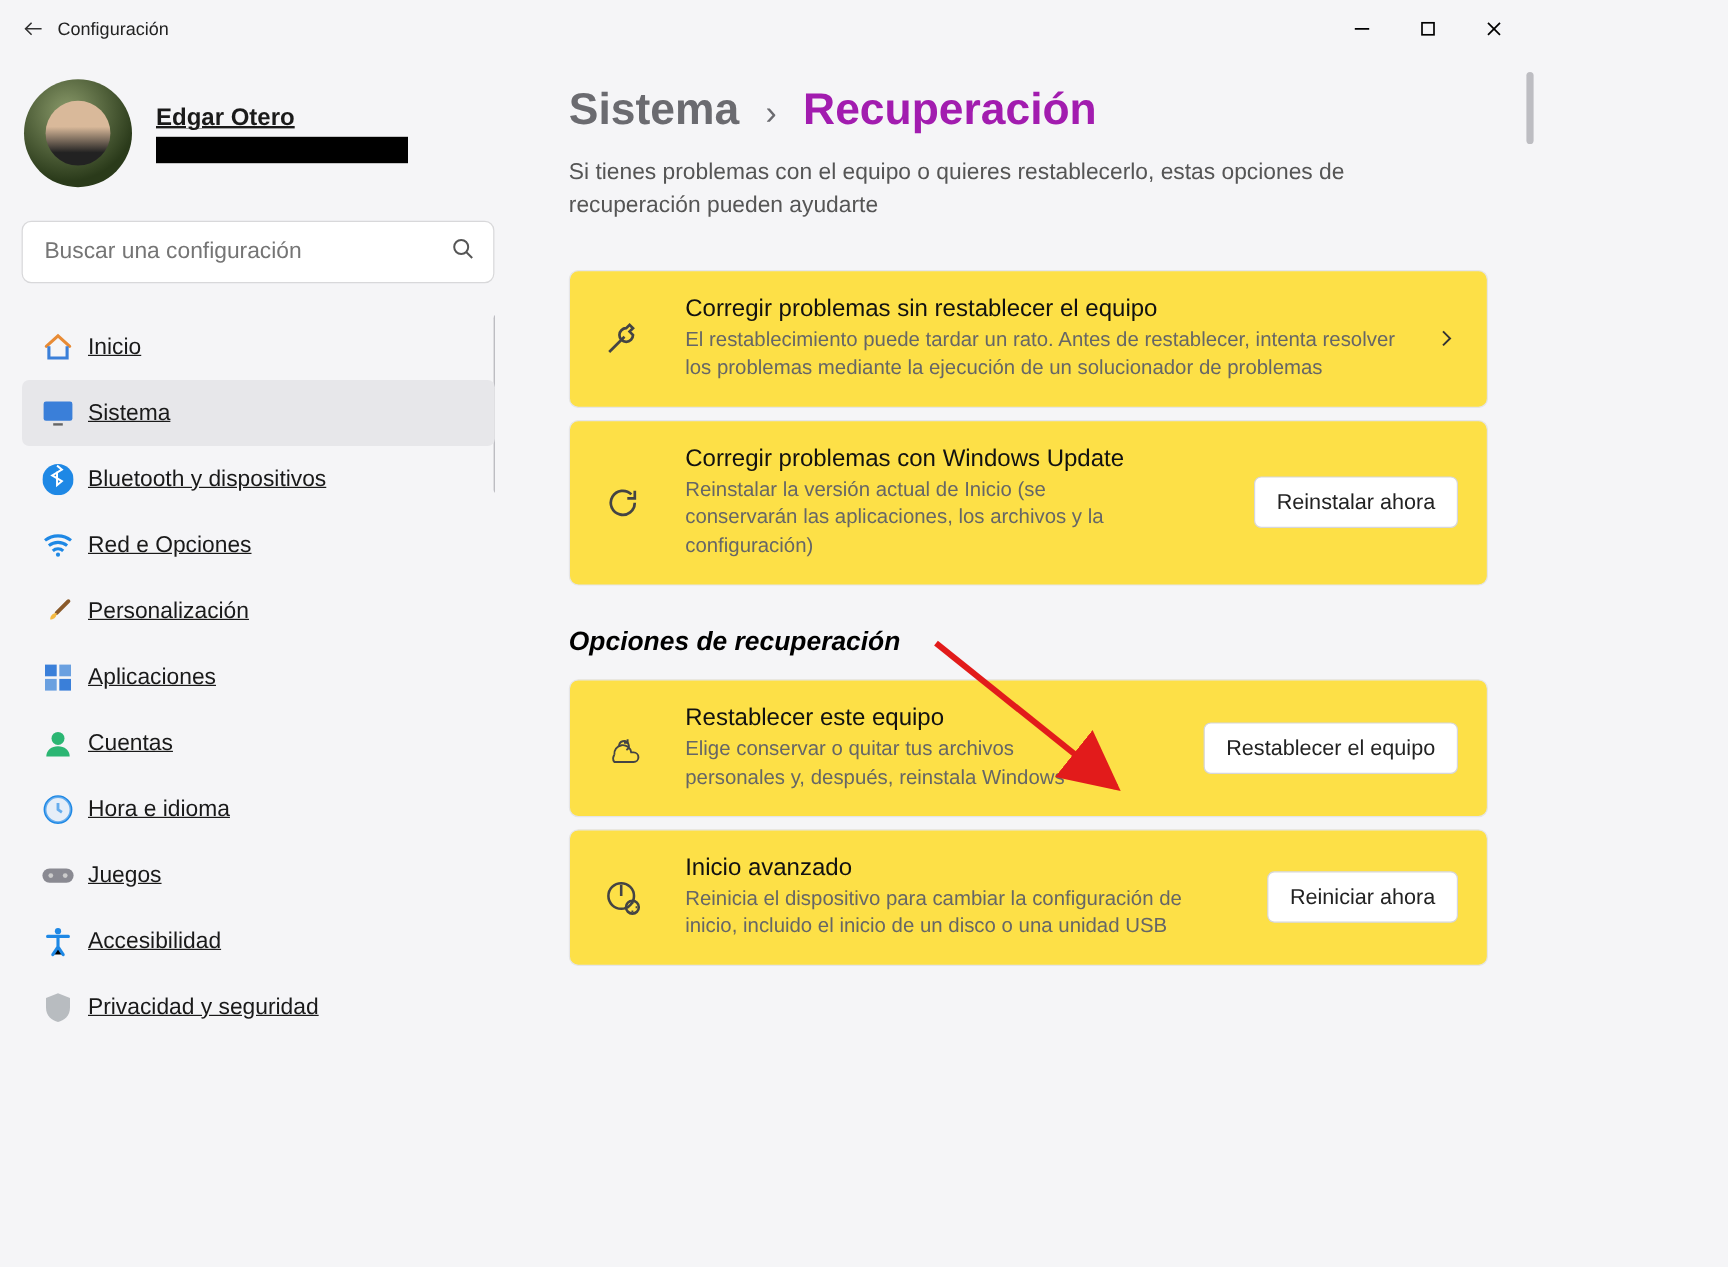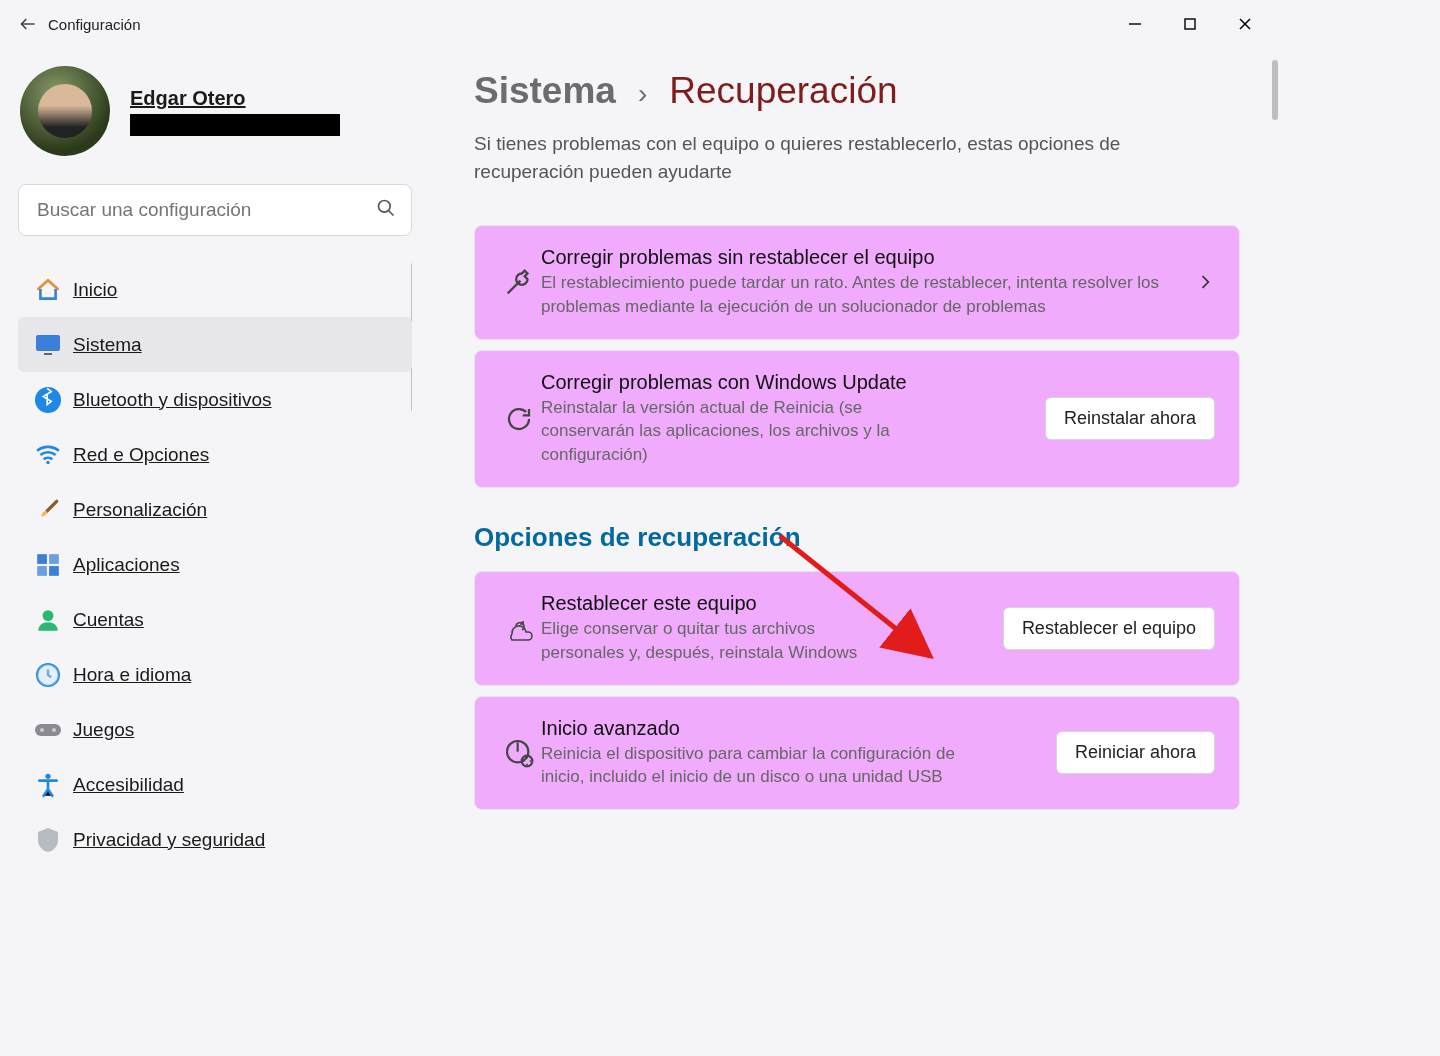--- a/index.html
+++ b/index.html
@@ -32,33 +32,33 @@
   .nav-item.active { background: #e7e7ea; }
   .nav-item.active::before { content:""; position:absolute; left:-4px; top:16px; bottom:16px; width:4px; background:#8a00d4; border-radius:3px; }
   .nav-icon { width: 28px; height: 28px; display: flex; align-items: center; justify-content: center; }
   .nav-scrollbar { position:absolute; right:-6px; top:0; width:7px; height:150px; background:#bdbdc2; border-radius:4px; }
 
   
   .main { flex: 1; padding: 12px 40px 0 44px; overflow-y: auto; position: relative; }
   .crumb { display: flex; align-items: baseline; gap: 22px; margin-top: 10px; margin-bottom: 18px; }
   .crumb-parent { font-size: 37px; font-weight: 600; color: #6b6b70; }
   .crumb-sep { font-size: 28px; color: #6b6b70; }
-  .crumb-current { font-size: 37px; font-weight: 400; color: #7f1d1d; }
+  .crumb-current { font-size: 37px; font-weight: 700; color: #a21caf; }
   .page-desc { font-size: 19px; color: #555; line-height: 1.45; max-width: 700px; margin-bottom: 40px; }
 
-  .card { background: #f0abfc; border: 1px solid #e5e5e8; border-radius: 8px; padding: 20px 24px 20px 22px; display: flex; align-items: center; margin-bottom: 10px; }
+  .card { background: #fde047; border: 1px solid #e5e5e8; border-radius: 8px; padding: 20px 24px 20px 22px; display: flex; align-items: center; gap: 30px; margin-bottom: 10px; }
   .card-icon { width: 44px; display:flex; align-items:center; justify-content:center; color:#444; }
   .card-body { flex: 1; }
   .card-title { font-size: 20px; color: #111; margin-bottom: 2px; }
   .card-desc { font-size: 17px; color: #666; line-height: 1.4; }
   .card-action { display: flex; align-items: center; justify-content: center; }
   .chev { color:#444; }
   .btn { background:#fff; border:1px solid #d6d6da; border-radius:6px; padding: 10px 18px; font-size:18px; cursor:pointer; color:#222; }
 
-  .section-title { font-size: 26px; font-weight: 600; margin: 34px 0 18px; color:#0369a1; }
+  .section-title { font-size: 22px; font-weight: 600; margin: 34px 0 18px; color:#000000;font-style:italic; }
 
   .main-scroll { position:absolute; right:2px; top:12px; width:6px; height:60px; background:#bdbdc2; border-radius:4px; }
 
   .arrow { position:absolute; pointer-events:none; }
 </style>
 </head>
 <body>
 
 <div class="titlebar">
   <div class="back-btn">
@@ -260,21 +260,21 @@
 
     <div class="card">
       <div class="card-icon">
         <svg width="30" height="30" viewBox="0 0 24 24" fill="none" stroke="#444" stroke-width="1.8">
             <path d="M20 12a8 8 0 1 1-2.3-5.6"></path>
             <polyline points="20 4 20 9 15 9"></polyline>
           </svg>
       </div>
       <div class="card-body">
         <div class="card-title">Corregir problemas con Windows Update</div>
-        <div class="card-desc" style="max-width:370px">Reinstalar la versión actual de Reinicia (se conservarán las aplicaciones, los archivos y la configuración)</div>
+        <div class="card-desc" style="max-width:370px">Reinstalar la versión actual de Inicio (se conservarán las aplicaciones, los archivos y la configuración)</div>
       </div>
       <div class="card-action">
         <button class="btn">Reinstalar ahora</button>
       </div>
     </div>
 
     <h2 class="section-title">Opciones de recuperación</h2>
 
     <div class="card">
       <div class="card-icon">

